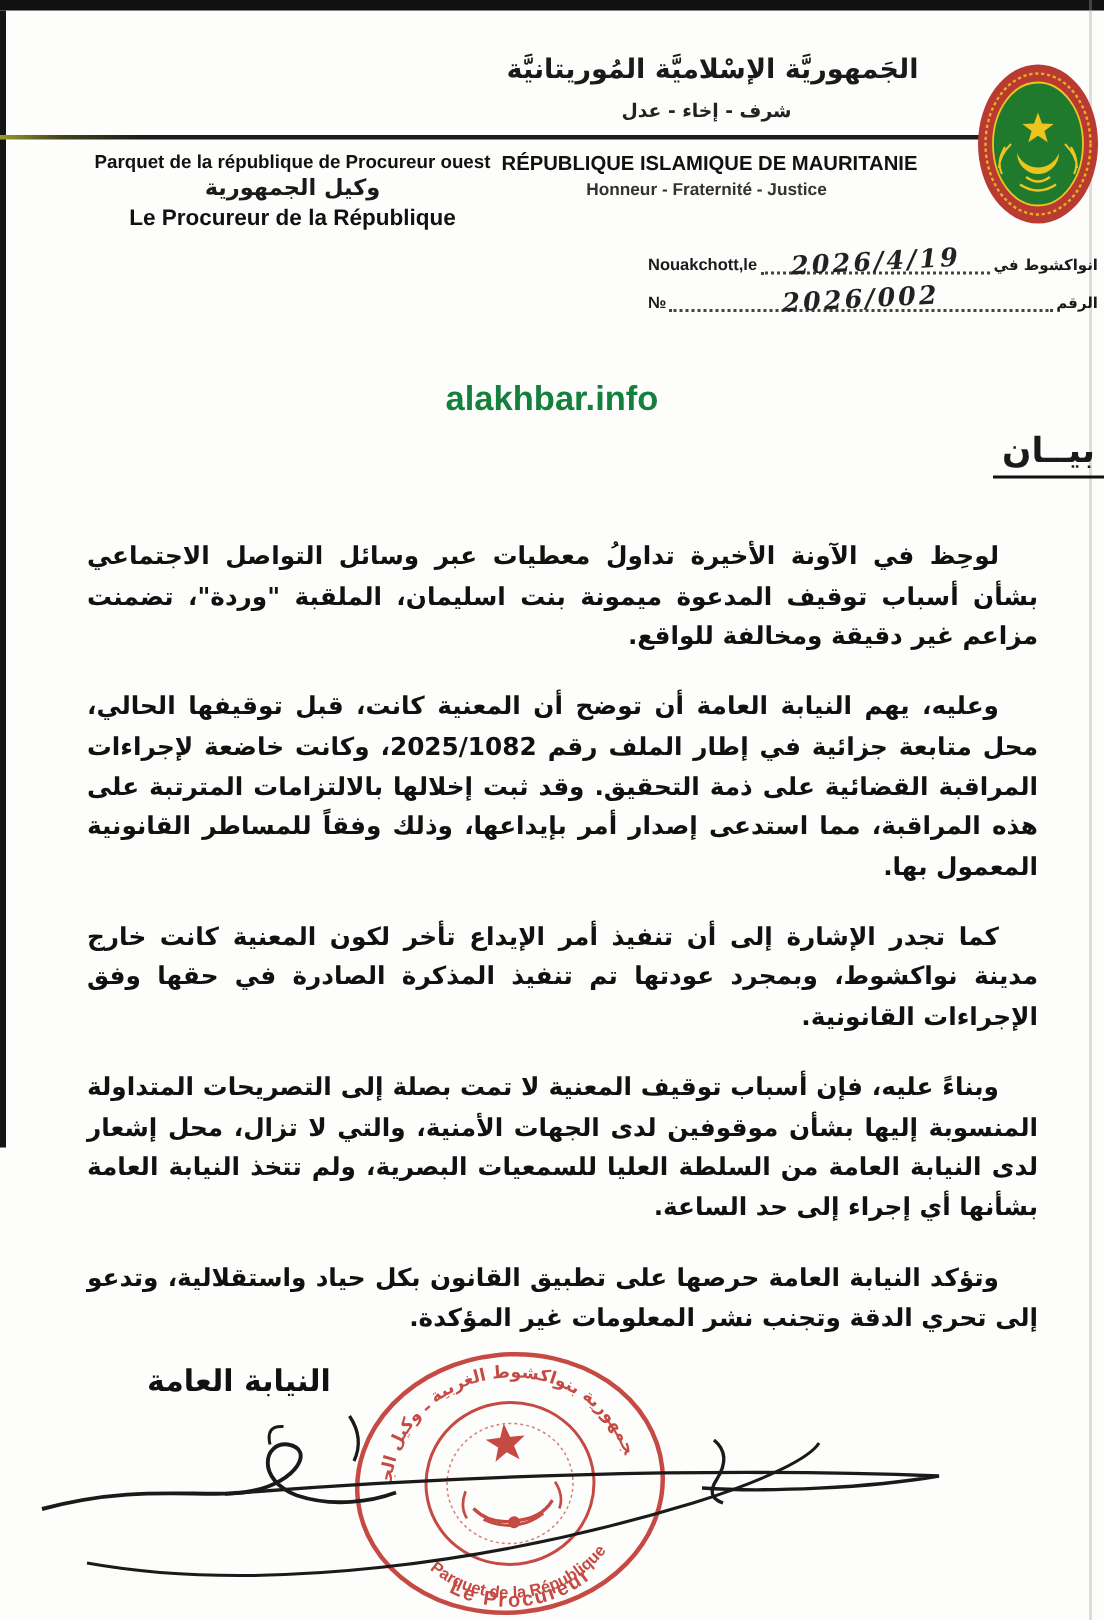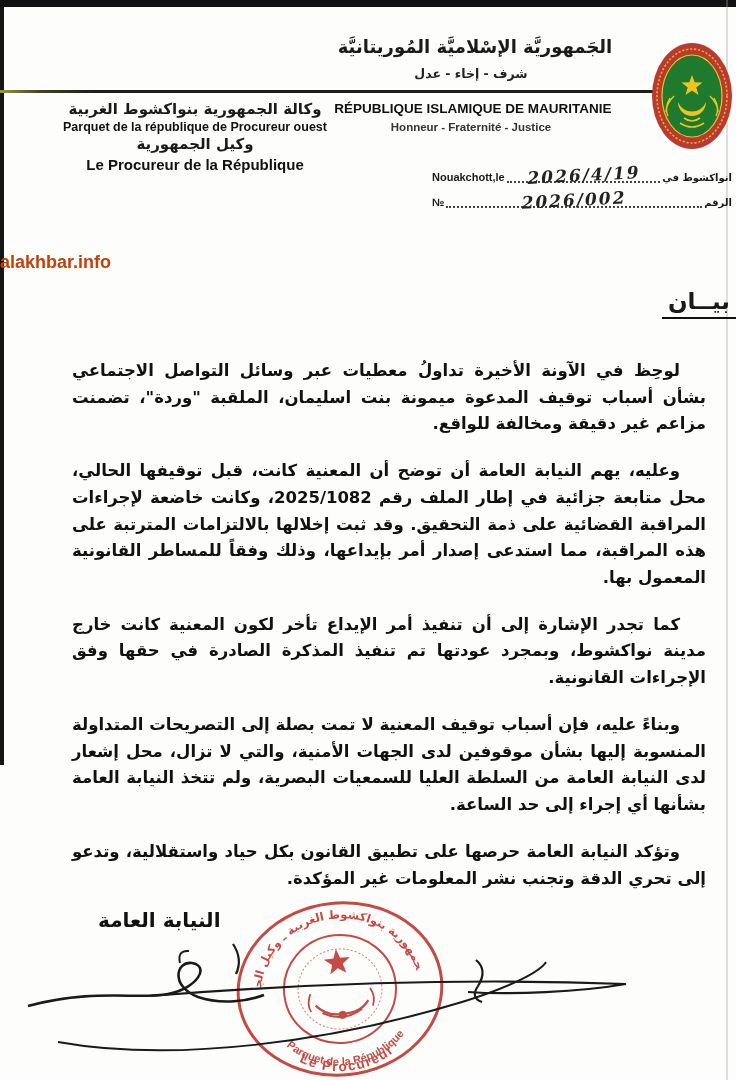--- a/index.html
+++ b/index.html
@@ -57,34 +57,34 @@
   .date-row .ar  { direction:rtl; font-size:10px; font-weight:bold; white-space:nowrap; }
   .leader { flex:1; position:relative; border-bottom:2px dotted #444; height:16px; margin:0 2px; }
   .handwrite {
     position:absolute; left:50%; bottom:-4px; transform:translateX(-50%) rotate(-3deg);
     font-family:"DejaVu Serif", serif; font-style:italic; font-weight:bold;
     font-size:17px; white-space:nowrap; color:#222; letter-spacing:2px;
   }
 
   
   .watermark {
-    position:absolute; left:0; top:252px; width:736px; text-align:left;
-    font-family:"Liberation Sans", sans-serif; font-weight:bold; font-size:18px; color:#c2410c;
+    position:absolute; left:0; top:252px; width:736px; text-align:center;
+    font-family:"Liberation Sans", sans-serif; font-weight:bold; font-size:23px; color:#15803d;
   }
   .doc-title {
     position:absolute; left:0; top:288px; width:736px; text-align:right; direction:rtl;
   }
   .doc-title span {
     display:inline-block; font-weight:bold; font-size:23px;
     border-bottom:2.5px solid #111; padding:0 6px 3px 6px; letter-spacing:1px;
   }
 
   
   .body-text {
-    position:absolute; left:72px; top:358px; width:634px;
+    position:absolute; left:58px; top:358px; width:634px;
     direction:rtl; text-align:justify; text-align-last:right;
     font-size:16.5px; font-weight:bold; line-height:1.62; color:#111;
   }
   .body-text p { margin-bottom:20px; text-indent:26px; }
 
   
   .signer {
     position:absolute; left:98px; top:908px; direction:rtl;
     font-weight:bold; font-size:20px; color:#111;
   }
@@ -98,21 +98,20 @@
 <div class="scan-left"></div>
 <div class="scan-right"></div>
 
 <div class="hdr-ar-country">الجَمهوريَّة الإسْلاميَّة المُوريتانيَّة</div>
 <div class="hdr-ar-motto">شرف - إخاء - عدل</div>
 <div class="hdr-rule"></div>
 <div class="hdr-fr-country">RÉPUBLIQUE ISLAMIQUE DE MAURITANIE</div>
 <div class="hdr-fr-motto">Honneur - Fraternité - Justice</div>
 
 <div class="office-block">
-  <div class="ar">وكالة الجمهورية بنواكشوط الغربية</div>
   <div class="fr">Parquet de la république de Procureur ouest</div>
   <div class="ar">وكيل الجمهورية</div>
   <div class="fr fr2">Le Procureur de la République</div>
 </div>
 
 <div class="seal-wrap">
   <svg viewBox="-41 -54 82 108" width="82" height="108">
     <ellipse cx="0" cy="0" rx="40" ry="53" fill="#b93a31"></ellipse>
     <ellipse cx="0" cy="0" rx="35" ry="47" fill="none" stroke="#eec41e" stroke-width="1.6" stroke-dasharray="2.2 1.8" opacity="0.85"></ellipse>
     <ellipse cx="0" cy="0" rx="30" ry="41" fill="#1f7a2e" stroke="#eec41e" stroke-width="1.2"></ellipse>

